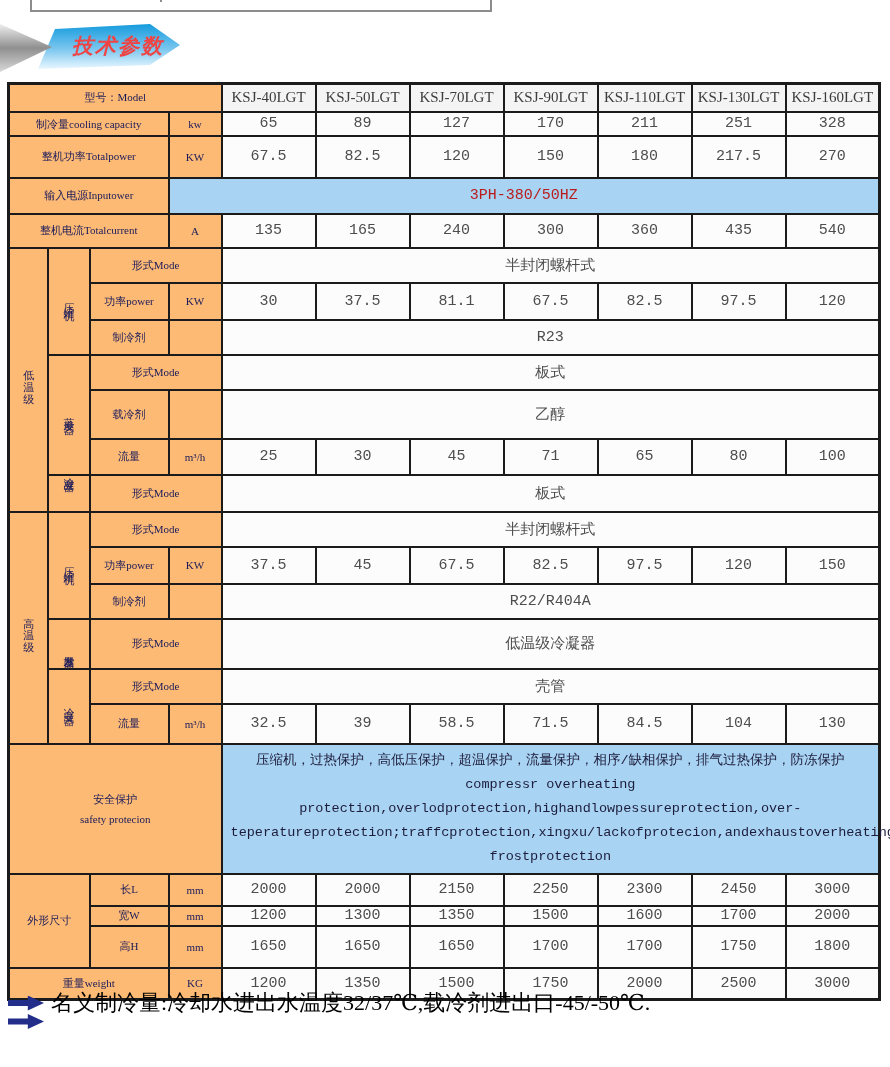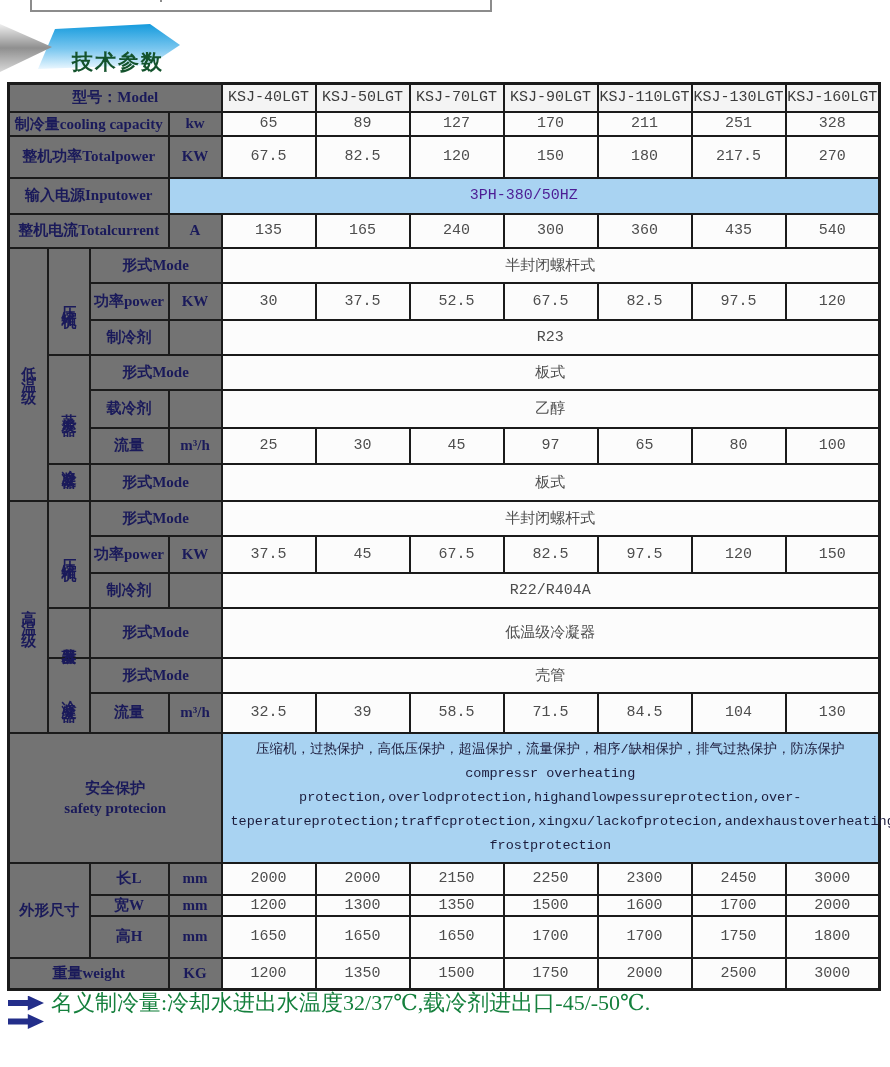--- a/index.html
+++ b/index.html
@@ -6,48 +6,48 @@
   body{width:890px;height:1067px;background:#ffffff;position:relative;overflow:hidden;
        font-family:"Liberation Serif","DejaVu Serif",serif;}
 
   
   .crop-box{position:absolute;left:30px;top:-8px;width:458px;height:18px;
     border:2px solid #8c8c8c;border-top:none;background:transparent;}
   .crop-div{position:absolute;left:128px;top:0;width:2px;height:10px;background:#8c8c8c;}
 
   
   .badge{position:absolute;left:0;top:20px;width:210px;height:60px;}
-  .badge-text{position:absolute;left:72px;top:48px;font-size:21px;font-weight:bold;
-    color:#14532d;letter-spacing:2px;font-family:"Liberation Sans","DejaVu Sans",sans-serif;}
+  .badge-text{position:absolute;left:72px;top:32px;font-size:21px;font-weight:bold;
+    color:#ef4444;letter-spacing:2px;font-family:"Liberation Sans","DejaVu Sans",sans-serif;font-style:italic;}
 
   
   table{position:absolute;left:7px;top:82px;width:871px;border-collapse:collapse;
     table-layout:fixed;border:3px solid #1b1b1b;}
   td{border:2px solid #1b1b1b;text-align:center;vertical-align:middle;padding:0;overflow:visible;}
-  .lbl{background:#737373;color:#1a1a5a;font-weight:bold;font-size:15px;}
+  .lbl{background:#fdba74;color:#1a1a5a;font-weight:normal;font-size:11px;}
   .mdl{background:#f4f4f4;color:#3c3c3c;font-size:15px;
-       font-family:Liberation Mono, monospace;}
+       font-family:Liberation Serif, serif;}
   .val{background:#fcfcfc;color:#4d4d4d;font-size:15px;
        font-family:"Liberation Mono","DejaVu Sans Mono",monospace;}
-  .phv{background:#a9d3f2;color:#4c1d95;font-size:15px;
+  .phv{background:#a9d3f2;color:#b91c1c;font-size:15px;
        font-family:"Liberation Mono","DejaVu Sans Mono",monospace;}
   .vtxt{writing-mode:vertical-lr;text-orientation:upright;display:inline-block;line-height:1;}
   .ls12{letter-spacing:12px;}
   .ls4{letter-spacing:4px;}
   .cond-low{position:relative;}
   .cond-low .vtxt{position:absolute;top:-7px;left:50%;transform:translateX(-50%);letter-spacing:2px;}
   .safety-cell{background:#a9d3f2;color:#1c1c3c;font-size:13.5px;line-height:24px;
     padding:4px 8px;font-family:"Liberation Mono","DejaVu Sans Mono",monospace;}
   .lbl2{line-height:20px;}
 
   
   .note{position:absolute;left:8px;display:flex;align-items:center;gap:7px;}
   .note-arrow{width:36px;height:15px;background:#232e8a;flex:0 0 auto;
     clip-path:polygon(0 30%,55% 30%,55% 0,100% 50%,55% 100%,55% 70%,0 70%);}
-  .note-text{font-size:22px;color:#15803d;}
+  .note-text{font-size:22px;color:#000000;}
   .n1{top:988px;} .n2{top:1014px;}
 </style>
 </head>
 <body>
 
 <div class="crop-box">
   <div class="crop-div"></div>
 </div>
 
 <div class="badge">
@@ -142,48 +142,48 @@
     <td rowspan="7" class="lbl"><span class="vtxt ls12">低温级</span></td>
     <td rowspan="3" class="lbl"><span class="vtxt ls4">压缩机</span></td>
     <td colspan="2" class="lbl">形式Mode</td>
     <td colspan="7" class="val">半封闭螺杆式</td>
   </tr>
   <tr style="height:37px">
     <td class="lbl">功率power</td>
     <td class="lbl">KW</td>
     <td class="val">30</td>
     <td class="val">37.5</td>
-    <td class="val">52.5</td>
+    <td class="val">81.1</td>
     <td class="val">67.5</td>
     <td class="val">82.5</td>
     <td class="val">97.5</td>
     <td class="val">120</td>
   </tr>
   <tr style="height:35px">
     <td class="lbl">制冷剂</td>
     <td class="lbl"></td>
     <td colspan="7" class="val">R23</td>
   </tr>
   <tr style="height:35px">
     <td rowspan="3" class="lbl"><span class="vtxt ls4">蒸发器</span></td>
     <td colspan="2" class="lbl">形式Mode</td>
     <td colspan="7" class="val">板式</td>
   </tr>
-  <tr style="height:38px">
+  <tr style="height:49px">
     <td class="lbl">载冷剂</td>
     <td class="lbl"></td>
     <td colspan="7" class="val">乙醇</td>
   </tr>
   <tr style="height:36px">
     <td class="lbl">流量</td>
     <td class="lbl">m³/h</td>
     <td class="val">25</td>
     <td class="val">30</td>
     <td class="val">45</td>
-    <td class="val">97</td>
+    <td class="val">71</td>
     <td class="val">65</td>
     <td class="val">80</td>
     <td class="val">100</td>
   </tr>
   <tr style="height:37px">
     <td class="lbl cond-low">
           <span class="vtxt">冷凝器</span>
         </td>
     <td colspan="2" class="lbl">形式Mode</td>
     <td colspan="7" class="val">板式</td>

